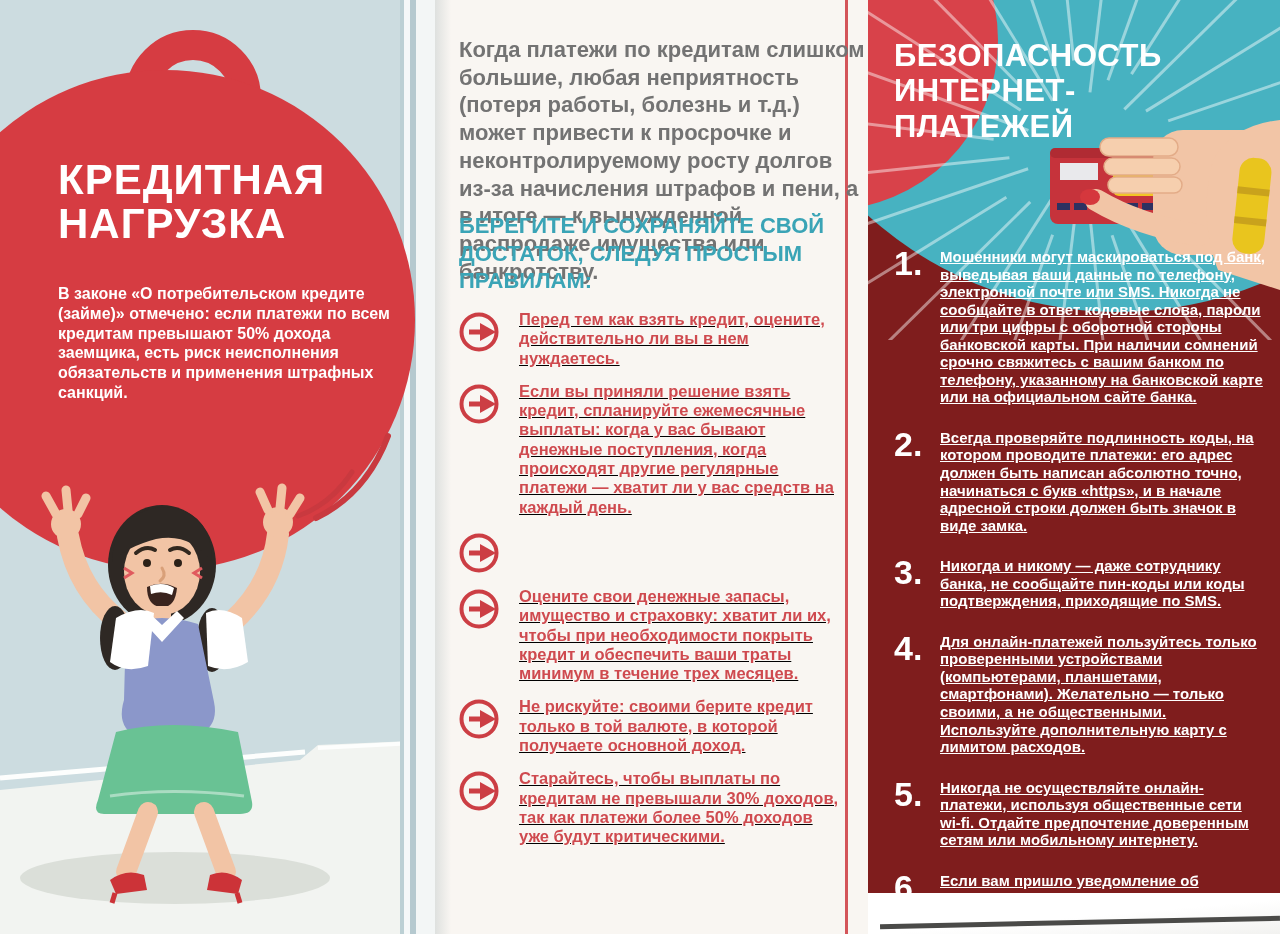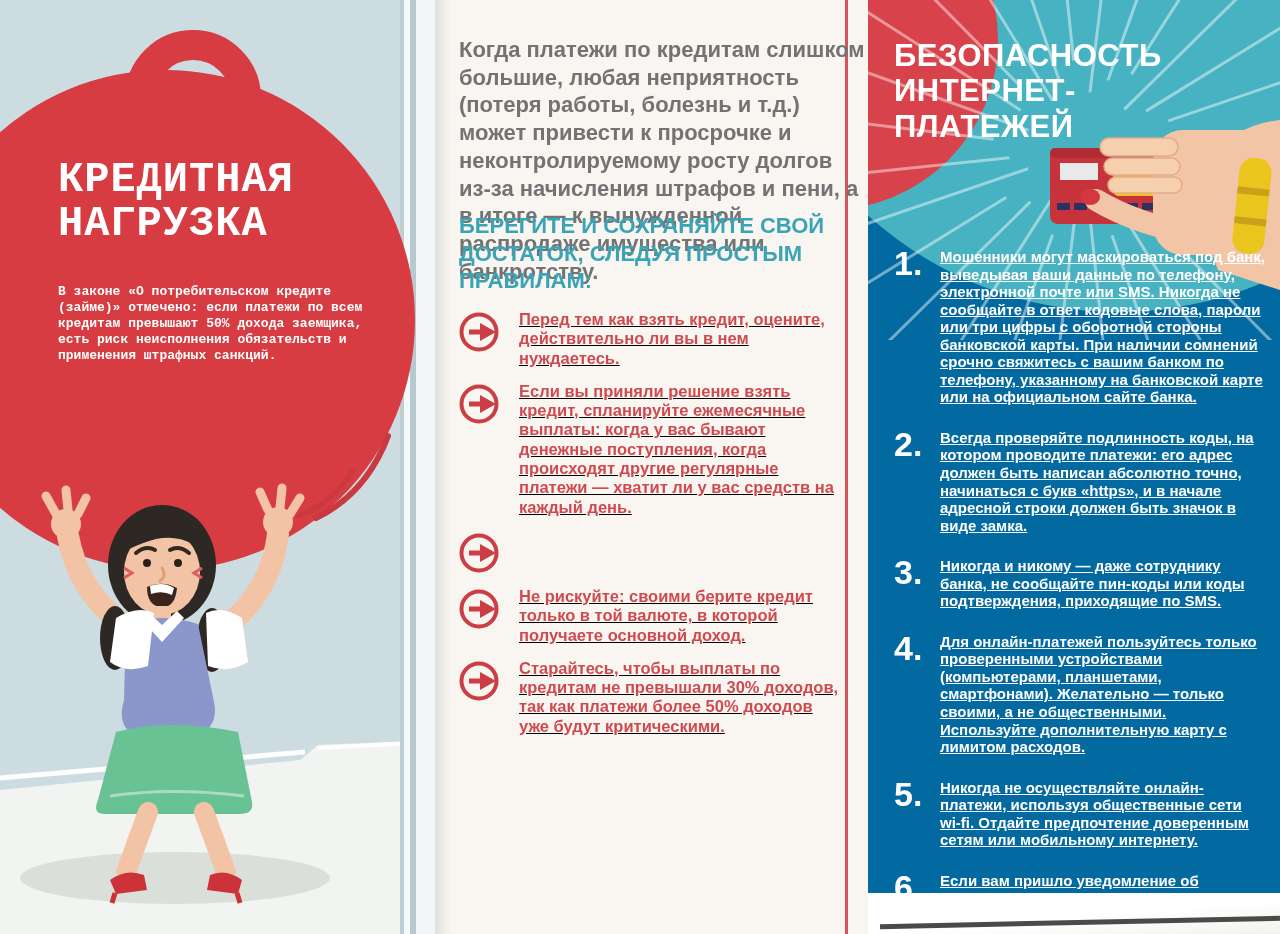--- a/index.html
+++ b/index.html
@@ -1,42 +1,42 @@
 <!DOCTYPE html>
 <html><head>
 <meta charset="utf-8">
 <style>
   html,body{margin:0;padding:0;background:#ffffff;}
   #page{position:relative;width:1280px;height:934px;overflow:hidden;
         font-family:"Liberation Sans",sans-serif;font-weight:bold;background:#fff;}
   .abs{position:absolute;}
 
   
-  #left-panel{left:0;top:0;width:431px;height:934px;background:#ccdce0;font-family:Liberation Mono, monospace;}
+  #left-panel{left:0;top:0;width:431px;height:934px;background:#ccdce0;}
   #left-title{left:58px;top:158px;width:320px;color:#ffffff;
               font-size:42px;line-height:1.05;letter-spacing:1px;}
   #left-body{left:58px;top:284px;width:342px;color:#ffffff;
-             font-size:13px;line-height:1.24;}
+             font-size:16px;line-height:1.24;}
 
   
   #mid-panel{left:435px;top:0;width:433px;height:934px;background:#f9f6f2;}
   #mid-fold{left:0;top:0;width:16px;height:934px;
             background:linear-gradient(90deg,rgba(160,175,178,.30),rgba(160,175,178,0));}
   #mid-redline{left:410px;top:0;width:3px;height:934px;background:#d4555a;}
   #mid-intro{left:24px;top:36px;width:406px;color:#737373;
              font-size:22px;line-height:1.26;}
   #mid-heading{left:24px;top:212px;width:370px;color:#3aa4b6;
                font-size:22px;line-height:1.25;}
   #rules-list{left:24px;top:310px;width:386px;text-decoration:underline;}
   .rule{display:flex;align-items:flex-start;margin-bottom:14px;}
   .rule svg{flex:0 0 40px;margin-right:20px;margin-top:2px;}
   .rule p{margin:0;width:320px;color:#cf4a4f;font-size:16.5px;line-height:1.17;}
 
   
-  #right-panel{left:868px;top:0;width:412px;height:934px;background:#0369a1;
+  #right-panel{left:868px;top:0;width:412px;height:934px;background:#7f1d1d;
                clip-path:polygon(0 0,412px 0,412px 893px,0 912px);}
   #right-bottom-edge{left:868px;top:893px;width:412px;height:41px;
       background:linear-gradient(175deg,#ffffff 55%,#f2f2f0 100%);}
   #right-bottom-line{left:880px;top:920px;width:400px;height:5px;background:#4a4a48;
       transform:rotate(-1.2deg);}
   #right-title{left:26px;top:38px;width:330px;color:#ffffff;
                font-size:31px;line-height:1.14;letter-spacing:.5px;}
   #tips-list{left:26px;top:248px;width:372px;}
   .tip{display:flex;align-items:flex-start;margin-bottom:23px;}
   .tip .num{flex:0 0 46px;color:#ffffff;font-size:34px;line-height:.9;}
@@ -150,20 +150,28 @@
   </div>
 
   <div class="rule" data-name="rule-item">
     <svg width="40" height="40" viewBox="0 0 40 40" data-name="circled-right-arrow-icon">
       <circle cx="20" cy="20" r="17.5" fill="none" stroke="#cc3e44" stroke-width="4"></circle>
       <line x1="10" y1="20" x2="24" y2="20" stroke="#cc3e44" stroke-width="5"></line>
       <polygon points="21,11 37,20 21,29" fill="#cc3e44"></polygon>
     </svg>
   </div>
 
+  <div class="rule" data-name="rule-item">
+    <svg width="40" height="40" viewBox="0 0 40 40" data-name="circled-right-arrow-icon">
+      <circle cx="20" cy="20" r="17.5" fill="none" stroke="#cc3e44" stroke-width="4"></circle>
+      <line x1="10" y1="20" x2="24" y2="20" stroke="#cc3e44" stroke-width="5"></line>
+      <polygon points="21,11 37,20 21,29" fill="#cc3e44"></polygon>
+    </svg>
+    <p data-name="rule-text">Оцените свои денежные запасы, имущество и страховку: хватит ли их, чтобы при необходимости покрыть кредит и обеспечить ваши траты минимум в течение трех месяцев.</p>
+  </div>
 
   <div class="rule" data-name="rule-item">
     <svg width="40" height="40" viewBox="0 0 40 40" data-name="circled-right-arrow-icon">
       <circle cx="20" cy="20" r="17.5" fill="none" stroke="#cc3e44" stroke-width="4"></circle>
       <line x1="10" y1="20" x2="24" y2="20" stroke="#cc3e44" stroke-width="5"></line>
       <polygon points="21,11 37,20 21,29" fill="#cc3e44"></polygon>
     </svg>
     <p data-name="rule-text">Не рискуйте: своими берите кредит только в той валюте, в которой получаете основной доход.</p>
   </div>
 

